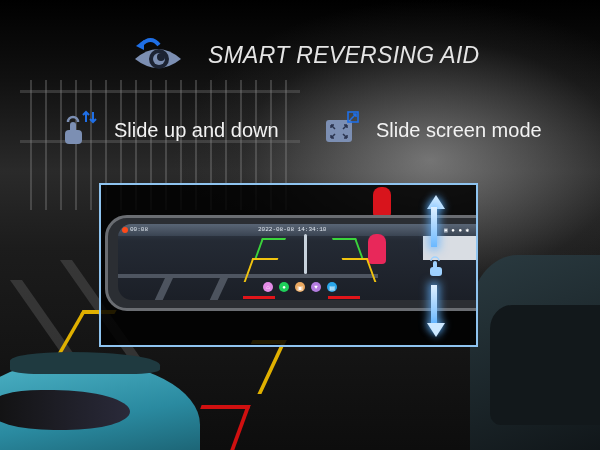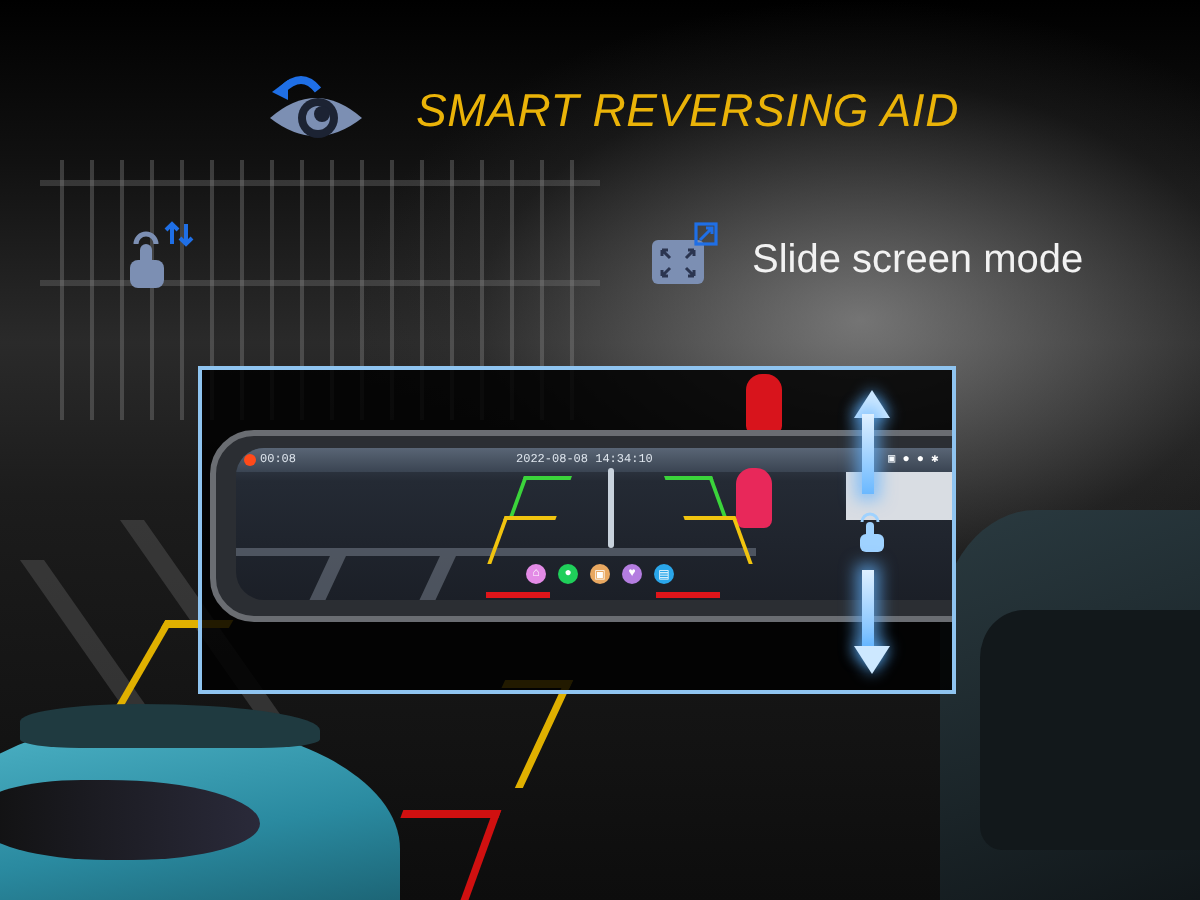--- a/index.html
+++ b/index.html
@@ -35,21 +35,21 @@
     position:absolute; left:470px; top:255px; width:160px; height:200px;
     background:linear-gradient(160deg,#2a3a40 0%,#1a2428 60%,#0f1417 100%);
     border-radius:30% 0 0 0;
   }
   .car-right .window { position:absolute; left:20px; top:50px; width:110px; height:120px; background:#12181b; border-radius:20% 0 0 10%; }
 
   
   .header { position:absolute; left:133px; top:37px; height:36px; display:flex; align-items:center; }
   .header .eye-icon { width:50px; height:36px; position:relative; }
   .header .title {
-    margin-left:25px; color:#eab308; font-size:23px; font-style:italic; letter-spacing:0.3px;
+    margin-left:25px; color:#e5e5e5; font-size:23px; font-style:italic; letter-spacing:0.3px;
   }
   .features { position:absolute; top:110px; left:62px; right:0; height:40px; }
   .feature { position:absolute; display:flex; align-items:center; }
   .feature .label { color:#f2f2f2; font-size:20px; margin-left:16px; }
 
   
   .frame {
     position:absolute; left:99px; top:183px; width:375px; height:160px;
     border:2px solid #8fc4f0; background:rgba(0,0,0,0.85); overflow:hidden;
   }
@@ -152,20 +152,21 @@
   <div class="feature" style="left:0;top:0;">
     <span>
       <svg width="36" height="36" viewBox="0 0 36 36">
         <path d="M6 12 a5 5 0 0 1 10 0" stroke="#7c8fb3" stroke-width="2.5" fill="none"></path>
         <rect x="8" y="12" width="6" height="14" rx="3" fill="#7c8fb3"></rect>
         <rect x="3" y="20" width="17" height="14" rx="4" fill="#7c8fb3"></rect>
         <path d="M24 2 L24 12 M21 5 L24 2 L27 5" stroke="#1f6fe6" stroke-width="2" fill="none"></path>
         <path d="M31 2 L31 12 M28 9 L31 12 L34 9" stroke="#1f6fe6" stroke-width="2" fill="none"></path>
       </svg>
     </span>
+    <span class="label">Slide up and down</span>
   </div>
   <div class="feature" style="left:262px;top:0;">
     <span>
       <svg width="36" height="36" viewBox="0 0 36 36">
         <rect x="2" y="10" width="26" height="22" rx="3" fill="#7c8fb3"></rect>
         <path d="M7 15 l4 4 M7 15 h3 M7 15 v3" stroke="#2b3550" stroke-width="1.5" fill="none"></path>
         <path d="M23 15 l-4 4 M23 15 h-3 M23 15 v3" stroke="#2b3550" stroke-width="1.5" fill="none"></path>
         <path d="M7 28 l4 -4 M7 28 h3 M7 28 v-3" stroke="#2b3550" stroke-width="1.5" fill="none"></path>
         <path d="M23 28 l-4 -4 M23 28 h-3 M23 28 v-3" stroke="#2b3550" stroke-width="1.5" fill="none"></path>
         <rect x="24" y="2" width="10" height="10" fill="none" stroke="#1f6fe6" stroke-width="1.6"></rect>

